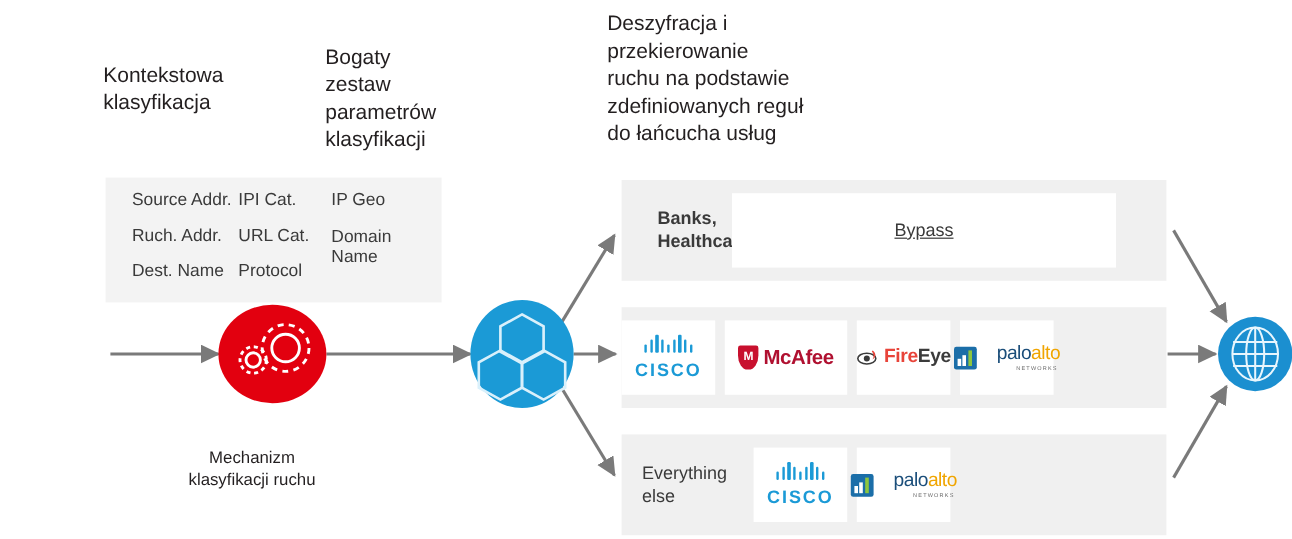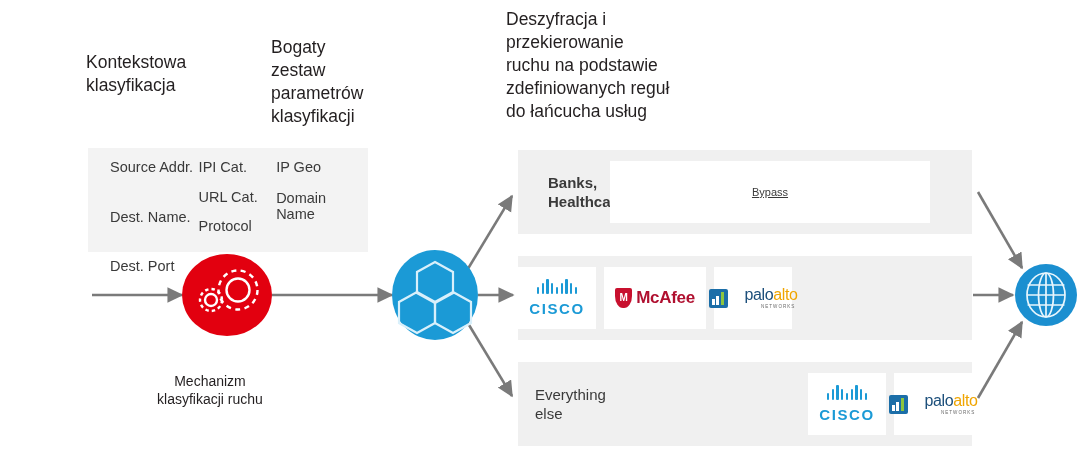--- a/index.html
+++ b/index.html
@@ -86,21 +86,21 @@
     align-items: center;
   }
   .bypass-box {
     background: #ffffff;
     display: flex;
     align-items: center;
     justify-content: center;
     box-sizing: border-box;
   }
   .bypass-text {
-    font-size: 11px;
+    font-size: 15px;
     color: #3a3a3a;
     text-decoration: underline;
   }
   .logo-tile {
     background: #ffffff;
     display: flex;
     align-items: center;
     justify-content: center;
     box-sizing: border-box;
   }
@@ -271,24 +271,24 @@
 zdefiniowanych reguł
 do łańcucha usług</div>
 
   <div class="abs header-text" style="left:271px; top:36px; width:130px;">Bogaty
 zestaw
 parametrów
 klasyfikacji</div>
 
 
   <div class="abs params-panel" style="left:88px; top:148px; width:280px; height:104px;">
-    <div class="params-col" style="width:96px;gap:20px;">
+    <div class="params-col" style="width:96px;">
       <div class="param-item">Source Addr.</div>
-      <div class="param-item">Dest. Name.</div>
-      <div class="param-item">Dest. Port</div>
+      <div class="param-item">Ruch. Addr.</div>
+      <div class="param-item">Dest. Name</div>
     </div>
     <div class="params-col" style="width:84px;">
       <div class="param-item">IPI Cat.</div>
       <div class="param-item">URL Cat.</div>
       <div class="param-item">Protocol</div>
     </div>
     <div class="params-col col-mid" style="width:80px;">
       <div class="param-item">IP Geo</div>
       <div class="param-item tight">Domain
 Name</div>
@@ -328,41 +328,53 @@
         </div>
       </div>
 
       <div class="logo-tile" style="width:102px; height:62px;">
         <div class="mcafee-logo">
           <span class="shield"></span>
           <span class="mcafee-word">McAfee</span>
         </div>
       </div>
 
+      <div class="logo-tile" style="width:78px; height:62px;">
+        <div class="fireeye-logo">
+          <svg class="eye-mark" viewBox="0 0 24 18">
+            <ellipse cx="10" cy="10" rx="9" ry="5.4" fill="none" stroke="#3b3b3b" stroke-width="1.6"></ellipse>
+            <circle cx="10" cy="10" r="3" fill="#3b3b3b"></circle>
+            <path d="M16 2 C20 5, 19 9, 15.5 11 C18 7.5, 16.5 5, 15 2.6 z" fill="#e8443a"></path>
+          </svg>
+          <span class="fireeye-word">
+            <span class="fire">Fire</span><span class="eye">Eye</span>
+          </span>
+        </div>
+      </div>
 
       <div class="logo-tile" style="width:78px; height:62px;">
         <div class="paloalto-logo">
           <span class="pa-mark">
             <i style="left:3px; height:6px;"></i>
             <i style="left:7.5px; height:9px;"></i>
             <i class="g" style="left:12px; height:13px;"></i>
           </span>
           <span class="pa-words">
             <span class="pa-name">
               <span class="palo">palo</span><span class="alto">alto</span>
             </span>
             <span class="pa-sub">NETWORKS</span>
           </span>
         </div>
       </div>
 
     </div>
   </div>
 
-  <div class="abs svc-row" style="left:518px; top:362px; width:454px; height:84px;justify-content:space-between;">
+  <div class="abs svc-row" style="left:518px; top:362px; width:454px; height:84px;">
     <div class="svc-label" style="width:110px; padding-left:17px; font-weight:normal;">Everything
 else</div>
     <div class="svc-content" style="gap:8px;">
 
       <div class="logo-tile" style="width:78px; height:62px;">
         <div class="cisco-logo">
           <div class="cisco-bars">
             <i style="height:7px"></i>
               <i style="height:11px"></i>
               <i style="height:15px"></i>

